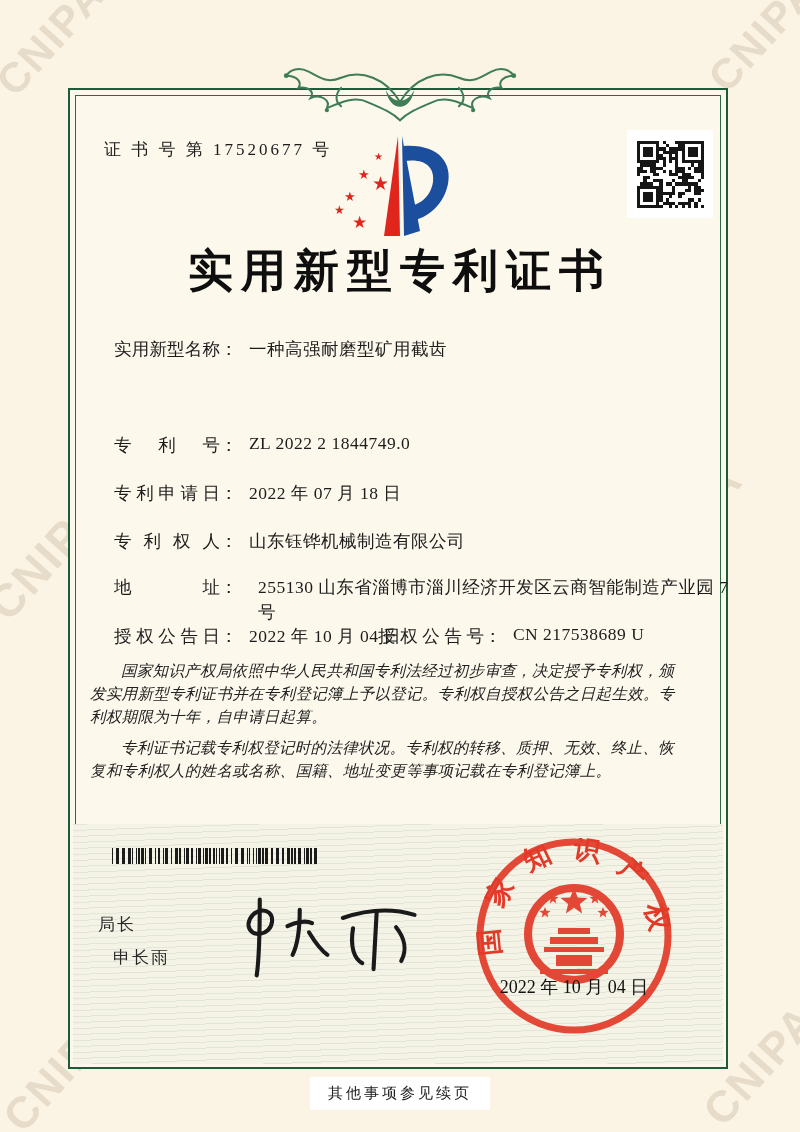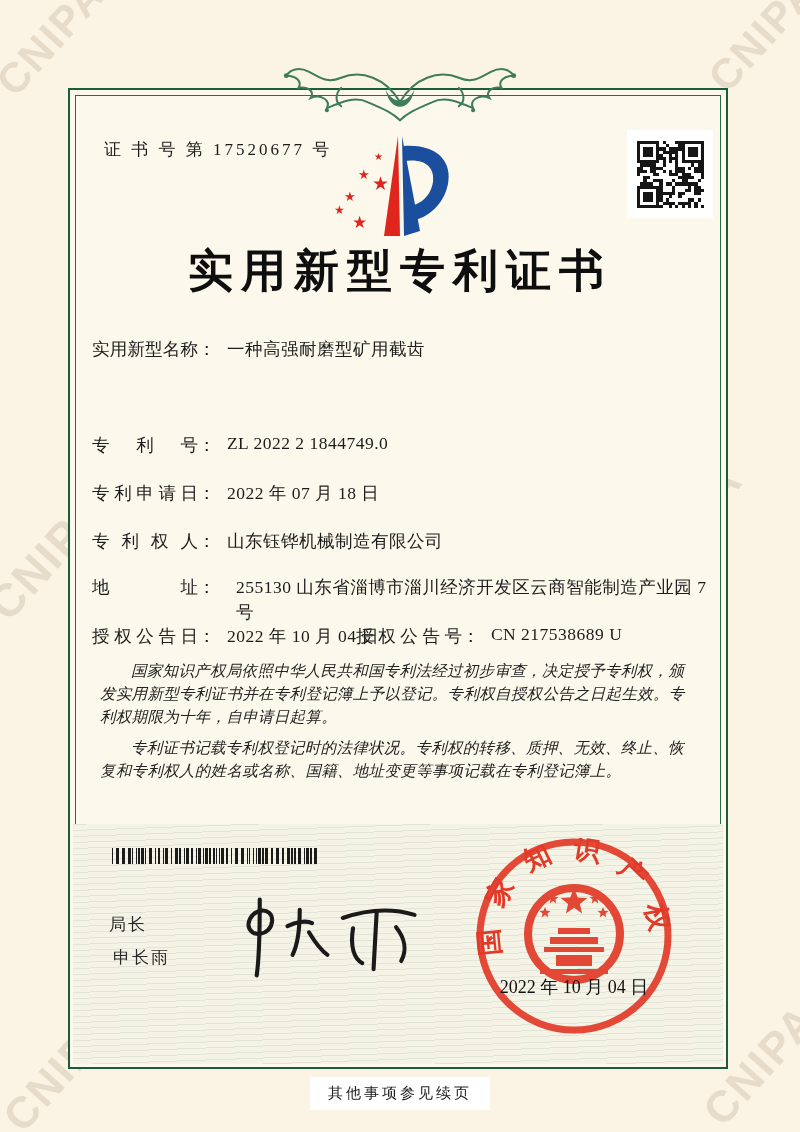--- a/index.html
+++ b/index.html
@@ -27,37 +27,37 @@
   #qr{position:absolute;left:10px;top:11px;display:grid;
       grid-template-columns:repeat(21,3.2px);grid-auto-rows:3.2px;}
   #qr .m{background:#161616;}
   
   #logo{position:absolute;left:328px;top:132px;width:134px;height:112px;}
   #logo .star{position:absolute;color:#e0251d;line-height:1;}
   
   #title{position:absolute;left:0;top:241px;width:100%;text-align:center;
       font-size:45px;font-weight:bold;letter-spacing:8px;color:#0e0e0e;}
   
-  .row{position:absolute;left:92px;font-size:17.5px;white-space:nowrap;}
+  .row{position:absolute;left:114px;font-size:17.5px;white-space:nowrap;}
   .lab{display:inline-block;width:106px;text-align:justify;text-align-last:justify;
        vertical-align:top;}
   .colon{vertical-align:top;}
   .val{margin-left:7px;vertical-align:top;letter-spacing:0.5px;}
   .val.wrap{display:inline-block;white-space:normal;max-width:478px;line-height:1.45;margin-left:16px;}
   .pair2{position:absolute;left:264px;top:0;}
   
-  #paras{position:absolute;left:100px;top:659px;width:596px;font-size:15.5px;
+  #paras{position:absolute;left:90px;top:659px;width:596px;font-size:15.5px;
       line-height:23px;font-style:italic;color:#222;}
   #paras p{margin:0 0 8px 0;text-indent:2em;letter-spacing:0.3px;}
   
   #barcode{position:absolute;left:112px;top:848px;width:208px;height:16px;font-size:0;
       background:#fff0;}
   #barcode i{display:inline-block;height:100%;}
   
-  #sig-title{position:absolute;left:109px;top:913px;font-size:17px;
+  #sig-title{position:absolute;left:98px;top:913px;font-size:17px;
       font-family:Liberation Sans, sans-serif;color:#2a2a2a;letter-spacing:2px;}
   #sig-name{position:absolute;left:113px;top:946px;font-size:17px;
       font-family:"Liberation Sans",sans-serif;color:#2a2a2a;letter-spacing:2px;}
   #signature{position:absolute;left:228px;top:893px;width:205px;height:95px;}
   
   #seal{position:absolute;left:474px;top:838px;width:200px;height:200px;}
   
   #page-info{position:absolute;left:0;top:1031px;width:100%;text-align:center;
       font-size:14px;letter-spacing:2px;color:#333;}
   #footer-note{position:absolute;left:50%;top:1077px;transform:translateX(-50%);

